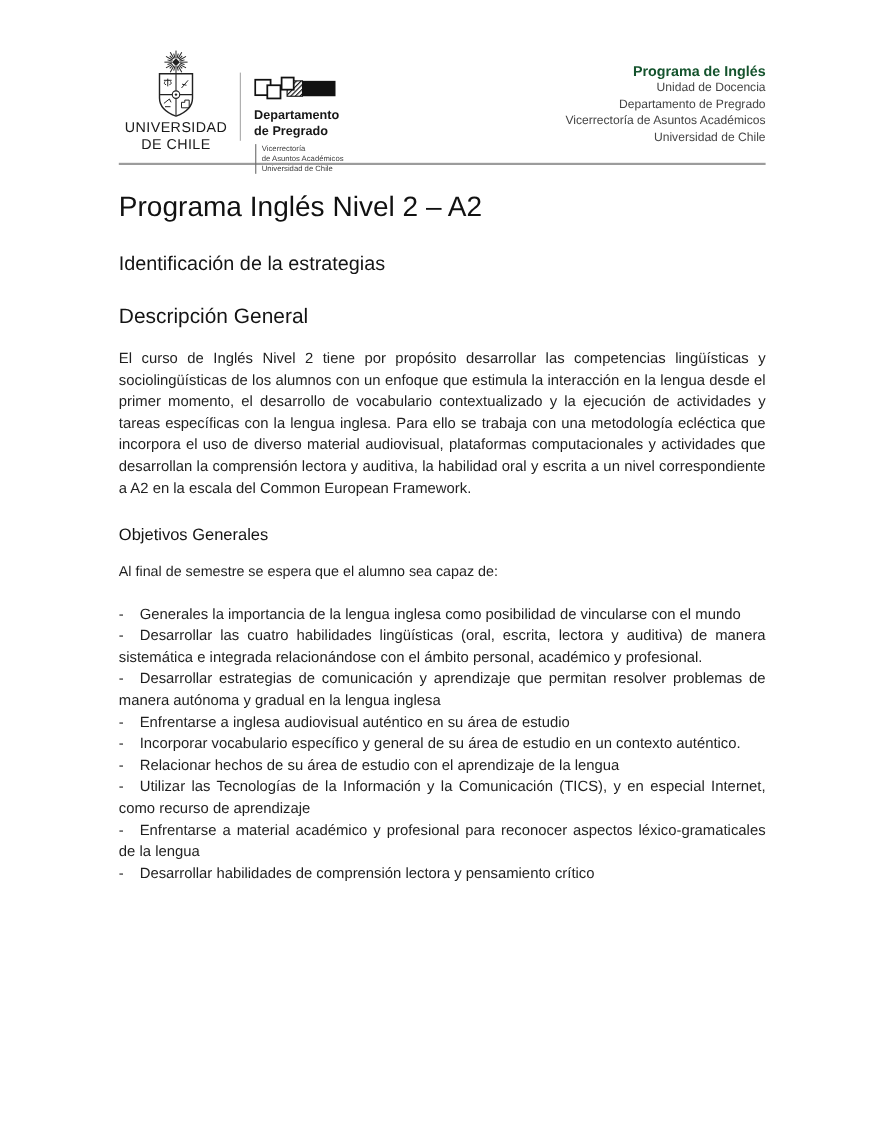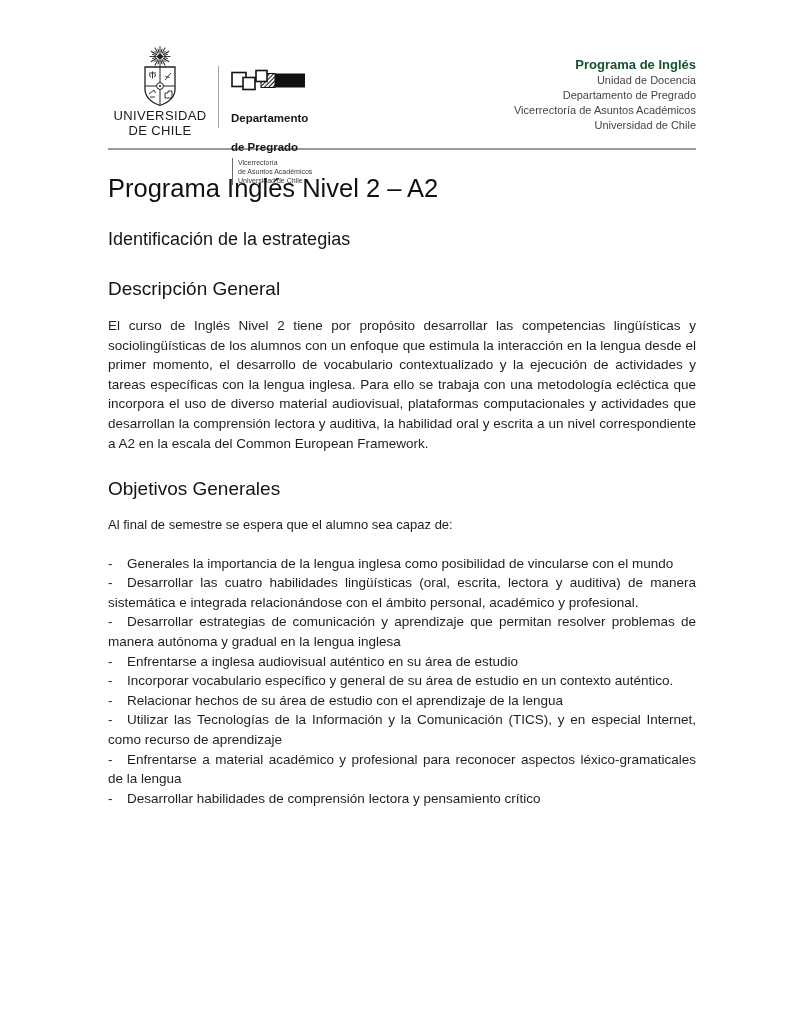--- a/index.html
+++ b/index.html
@@ -17,38 +17,38 @@
   }
 
   
   .header { display: flex; justify-content: space-between; align-items: flex-start; height: 94px; }
   .brand-left { display: flex; align-items: flex-start; }
   .crest-block { width: 104px; text-align: center; }
   .crest-block svg { display: block; margin: 0 auto; }
   .uname { font-size: 13px; line-height: 15px; letter-spacing: 0.4px; color: #1a1a1a; font-weight: 500; }
   .vdivider { width: 1px; height: 62px; background: #a8a8a8; margin: 22px 12px 0 6px; }
   .pregrado-block { margin-top: 25px; }
-  .pregrado-title { font-size: 11.5px; font-weight: bold; line-height: 13px; color: #171717; margin-top: 16px; }
+  .pregrado-title { font-size: 11.5px; font-weight: bold; line-height: 13px; color: #171717; margin-top: 2px; }
   .pregrado-sub {
     margin-top: 4px; margin-left: 1px;
     border-left: 1px solid #6b6b6b; padding-left: 5px;
     font-size: 7px; line-height: 9px; color: #3a3a3a;
   }
   .brand-right { text-align: right; margin-top: 12px; color: #454545; }
   .brand-right .bold-line { font-size: 13px; font-weight: bold; color: #14532d; line-height: 17px; }
   .brand-right .sub-line { font-size: 11px; line-height: 15px; }
 
   .rule { border: none; height: 2px; background: #9c9c9c; margin-top: 10px; }
 
   
   .doc-title { margin-top: 24px; font-size: 25.5px; font-weight: 400; color: #111; }
   .h2 { font-weight: 400; color: #141414; }
   .h2.ident { margin-top: 26px; font-size: 18px; }
   .h2.desc  { margin-top: 28px; font-size: 19px; }
-  .h2.obj   { margin-top: 25px; font-size: 19px; }
+  .h2.obj   { margin-top: 25px; font-size: 15px; }
 
   .details { margin-top: 16px; font-size: 13.5px; line-height: 19.5px; }
   .para {
     margin-top: 16px; font-size: 13.5px; line-height: 19.6px;
     text-align: justify; color: #1f1f1f;
   }
   .intro { margin-top: 15px; font-size: 13px; line-height: 19.5px; }
   .obj-list { margin-top: 19px; }
   .li { font-size: 13.5px; line-height: 19.6px; text-align: justify; }
   .dash { display: inline-block; width: 19px; }

